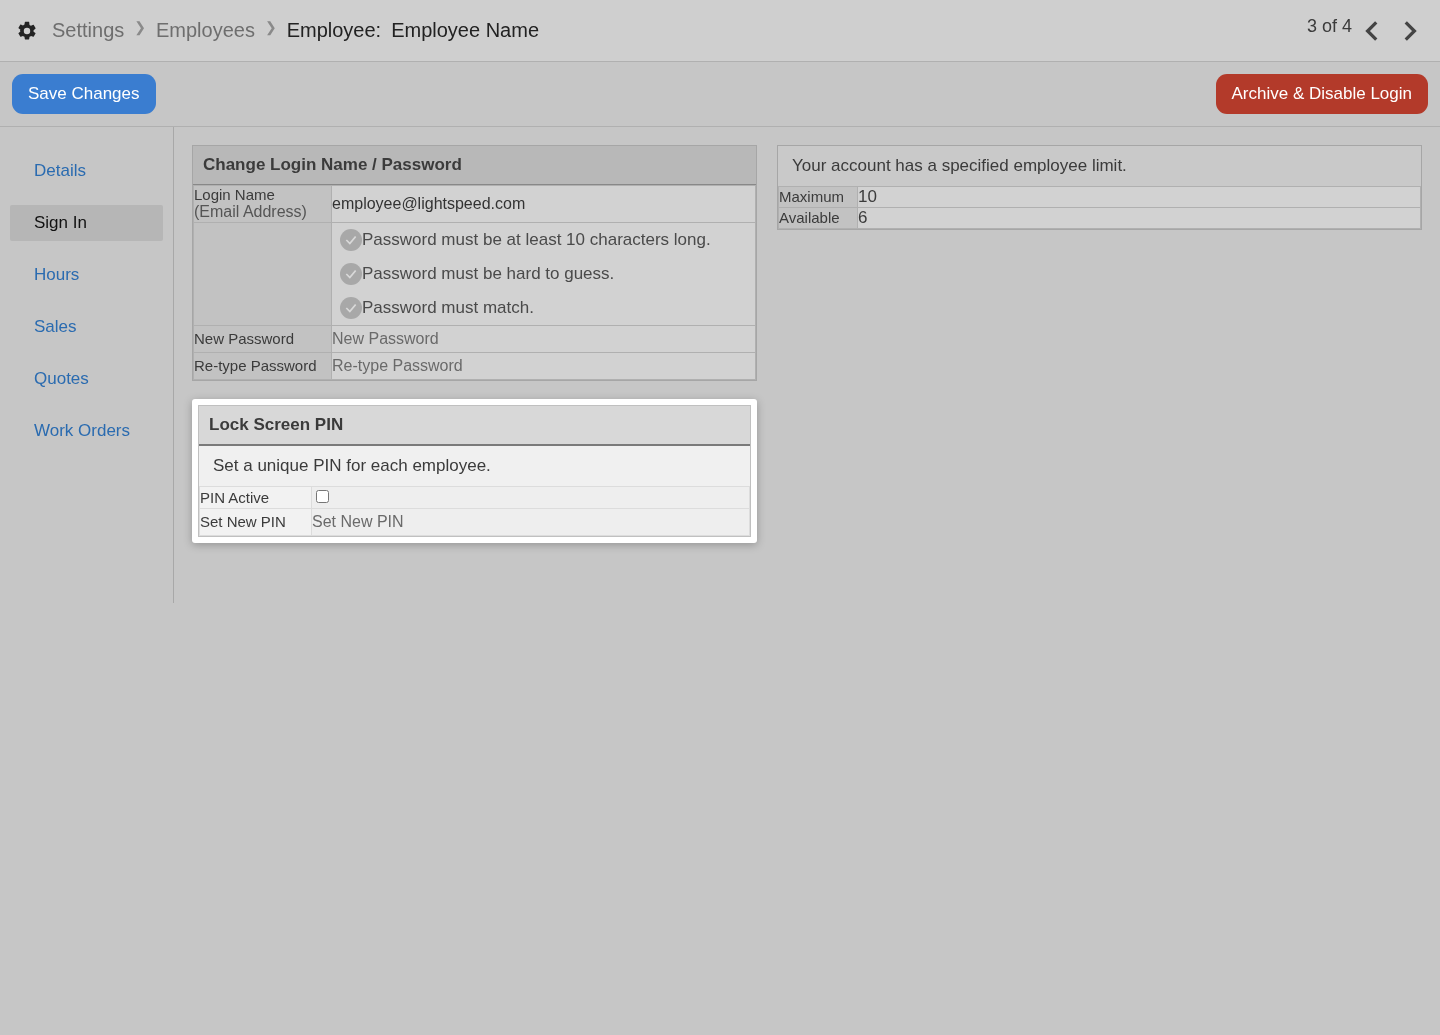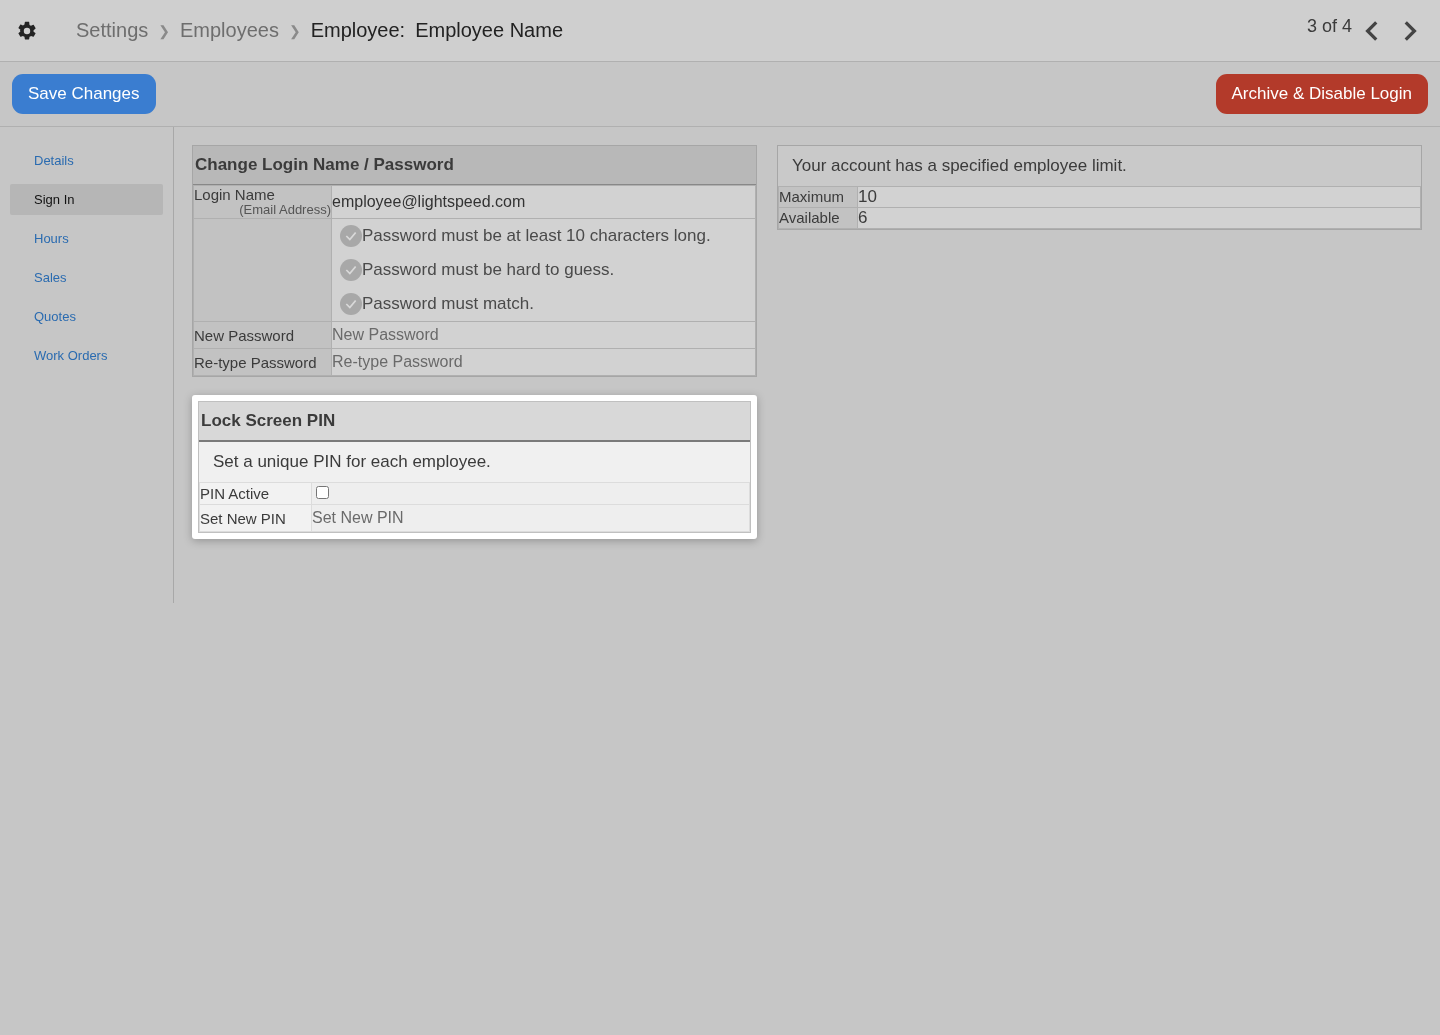--- a/index.html
+++ b/index.html
@@ -27,21 +27,21 @@
   
   .topbar {
     display:flex;
     align-items:center;
     height:62px;
     padding:0 16px;
     background:#cfcfcf;
     border-bottom:1px solid #b0b0b0;
   }
   .gear { width:22px; height:22px; margin-right:14px; color:#232323; }
-  .crumbs { display:flex; align-items:center; font-size:20px; gap:10px; flex:1;margin-left:24px; }
+  .crumbs { display:flex; font-size:20px; gap:10px; flex:1; }
   .crumb-link { color:#6e6e6e; text-decoration:none; }
   .crumb-sep { color:#8a8a8a; font-size:14px; }
   .crumb-label { color:#222; }
   .pager { display:flex; align-items:flex-start; gap:6px; font-size:18px; color:#3b3b3b; }
   .pager svg { width:26px; height:26px; }
   .page-btn { display:flex; align-items:center; justify-content:center; width:30px; height:30px; cursor:pointer; color:#444; }
 
   
   .actionrow {
     display:flex;
@@ -68,55 +68,55 @@
   }
   .sidebar {
     width:174px;
     padding:10px 0;
     border-right:1px solid #a8a8a8;
     min-height:476px;
   }
   .side-item {
     display:block;
     padding:8px 24px;
-    font-size:13px;
+    font-size:17px;
     color:var(--link-blue);
     text-decoration:none;
     background:transparent;
-    margin:8px 10px;
+    margin:16px 10px;
     border-radius:2px;
     cursor:pointer;
   }
   .side-item.active { background:#b6b6b6; color:#111; }
 
   .main {
     flex:1;
     display:flex;
     gap:20px;
     padding:18px;
   }
   .col-left { width:565px; }
   .col-right { flex:1; }
 
   .panel { border:1px solid #a6a6a6; margin-bottom:18px; background:#c6c6c6; }
   .panel-header {
     background:#b8b8b8;
-    padding:9px 2px;
+    padding:9px 10px;
     font-weight:600;
     font-size:17px;
     border-bottom:1px solid #888;
   }
   .panel-note {
     padding:10px 14px;
     background:#c9c9c9;
   }
   table.form { width:100%; border-collapse:collapse; }
   table.form td { border:1px solid #b0b0b0; padding:0; vertical-align:middle; }
   td.label { width:138px; background:#c2c2c2; padding:6px 8px; font-size:15px; line-height:1.15; }
-  td.label small { display:block; font-size:13px; color:#555;text-align:right; }
+  td.label small { display:block; font-size:16px; color:#555; }
   td.value { background:#d2d2d2; padding:6px 8px; }
   td.value input[type=text], td.value input[type=password] {
     width:100%;
     border:none;
     background:transparent;
     font-size:16px;
     color:#333;
     padding:4px 0;
     outline:none;
   }

